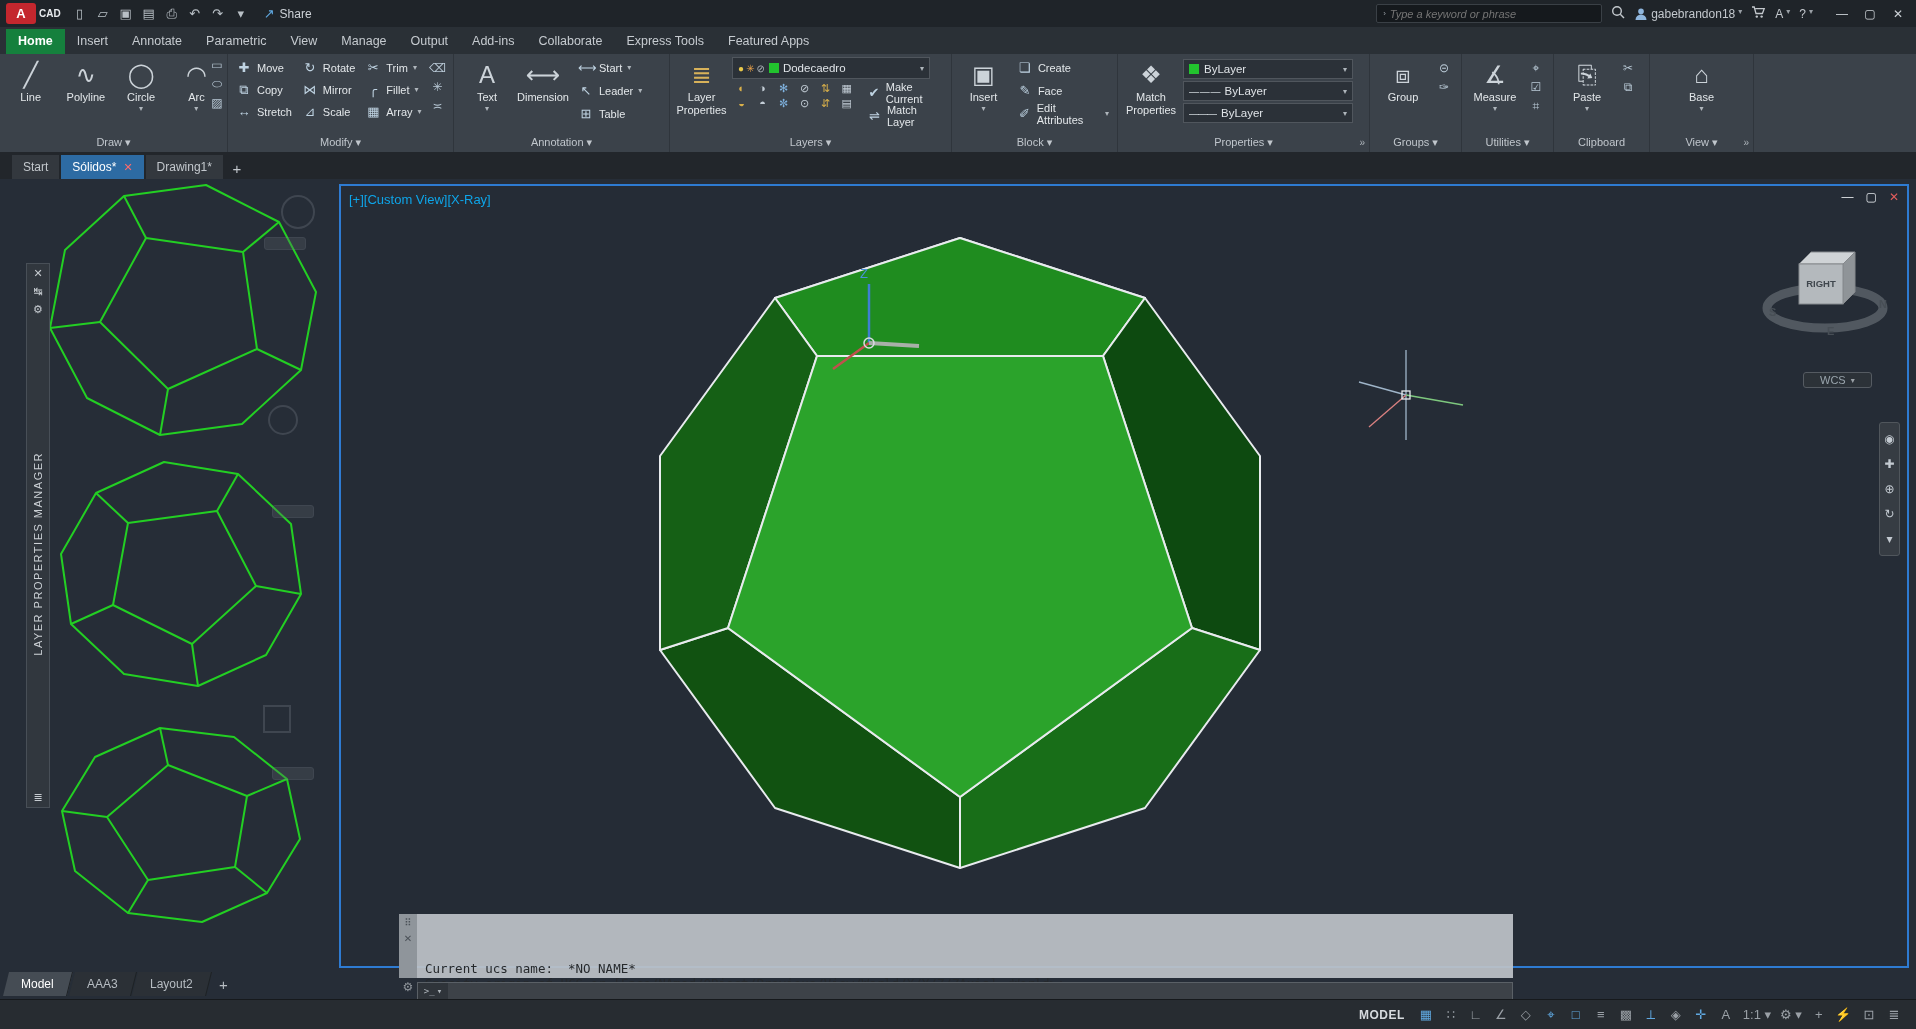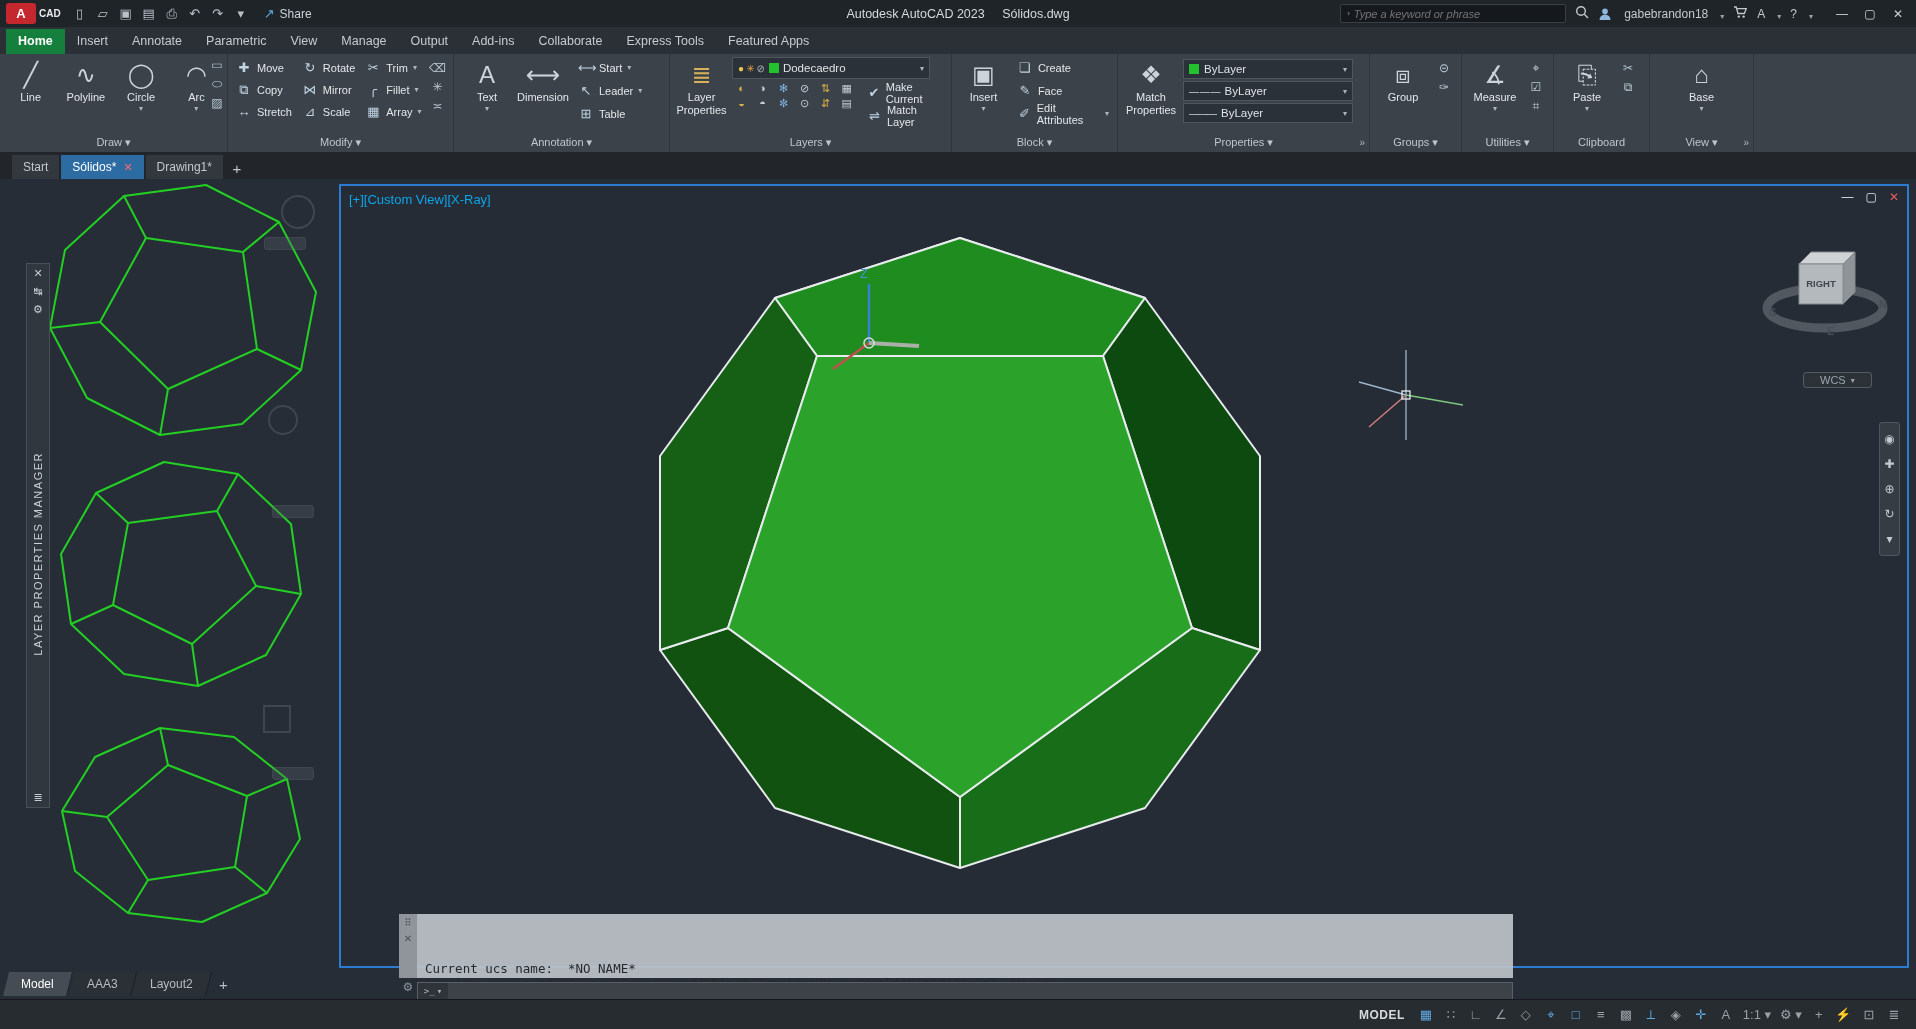--- a/index.html
+++ b/index.html
@@ -19,21 +19,21 @@
   .share{display:flex;align-items:center;gap:5px;margin-left:12px;color:#cdd2d7}
   .share .ic{color:#5fa8e0;font-size:13px}
   .tb-center{position:absolute;left:0;right:0;text-align:center;pointer-events:none;
              font-size:12.5px;color:#d4d9dd}
   .tb-center .doc{margin-left:14px}
   .tb-right{margin-left:auto;display:flex;align-items:center;gap:9px;padding-right:4px}
   .search{display:flex;align-items:center;background:#15191d;border:1px solid #3a4046;
           width:226px;height:19px;padding:0 6px;border-radius:2px;gap:4px}
   .search input{flex:1;background:transparent;border:0;outline:0;color:#aab0b6;
                 font-size:11px;font-style:italic;font-family:"Liberation Sans",sans-serif}
-  .tbico{display:flex;align-items:flex-end;gap:12px;color:#c3c8cd}
+  .tbico{display:flex;align-items:flex-start;gap:3px;color:#c3c8cd}
   .caret{font-size:8px;color:#9aa0a6}
   .winbtns{display:flex;margin-left:6px}
   .winbtn{width:28px;height:27px;display:flex;align-items:center;justify-content:center;
           color:#cdd2d7;font-size:12px}
 
   
   .ribtabs{position:absolute;top:27px;left:0;width:100%;height:27px;background:#2a3036;
            display:flex;align-items:flex-end;padding-left:6px;color:#c6cbd0;font-size:12.5px;z-index:19}
   .ribtab{padding:5px 12px 6px}
   .ribtab.active{background:#15803d;color:#fff;font-weight:bold}
@@ -160,24 +160,20 @@
         <span class="qicon">▤</span>
         <span class="qicon">⎙</span>
         <span class="qicon">↶</span>
         <span class="qicon">↷</span>
         <span class="qicon">▾</span>
       </div>
     <div class="share">
       <span class="ic">↗</span>
       <span>Share</span>
     </div>
-    <div class="tb-center">
-      <span>Autodesk AutoCAD 2023</span>
-      <span class="doc">Sólidos.dwg</span>
-    </div>
     <div class="tb-right">
       <div class="search">
         <span class="caret">›</span>
         <input placeholder="Type a keyword or phrase" style="">
       </div>
       <span>
         <svg width="14" height="14" viewBox="0 0 14 14">
             <circle cx="6" cy="6" r="4.3" fill="none" stroke="#c3c8cd" stroke-width="1.4"></circle>
             <line x1="9.3" y1="9.3" x2="13" y2="13" stroke="#c3c8cd" stroke-width="1.4"></line>
           </svg>

